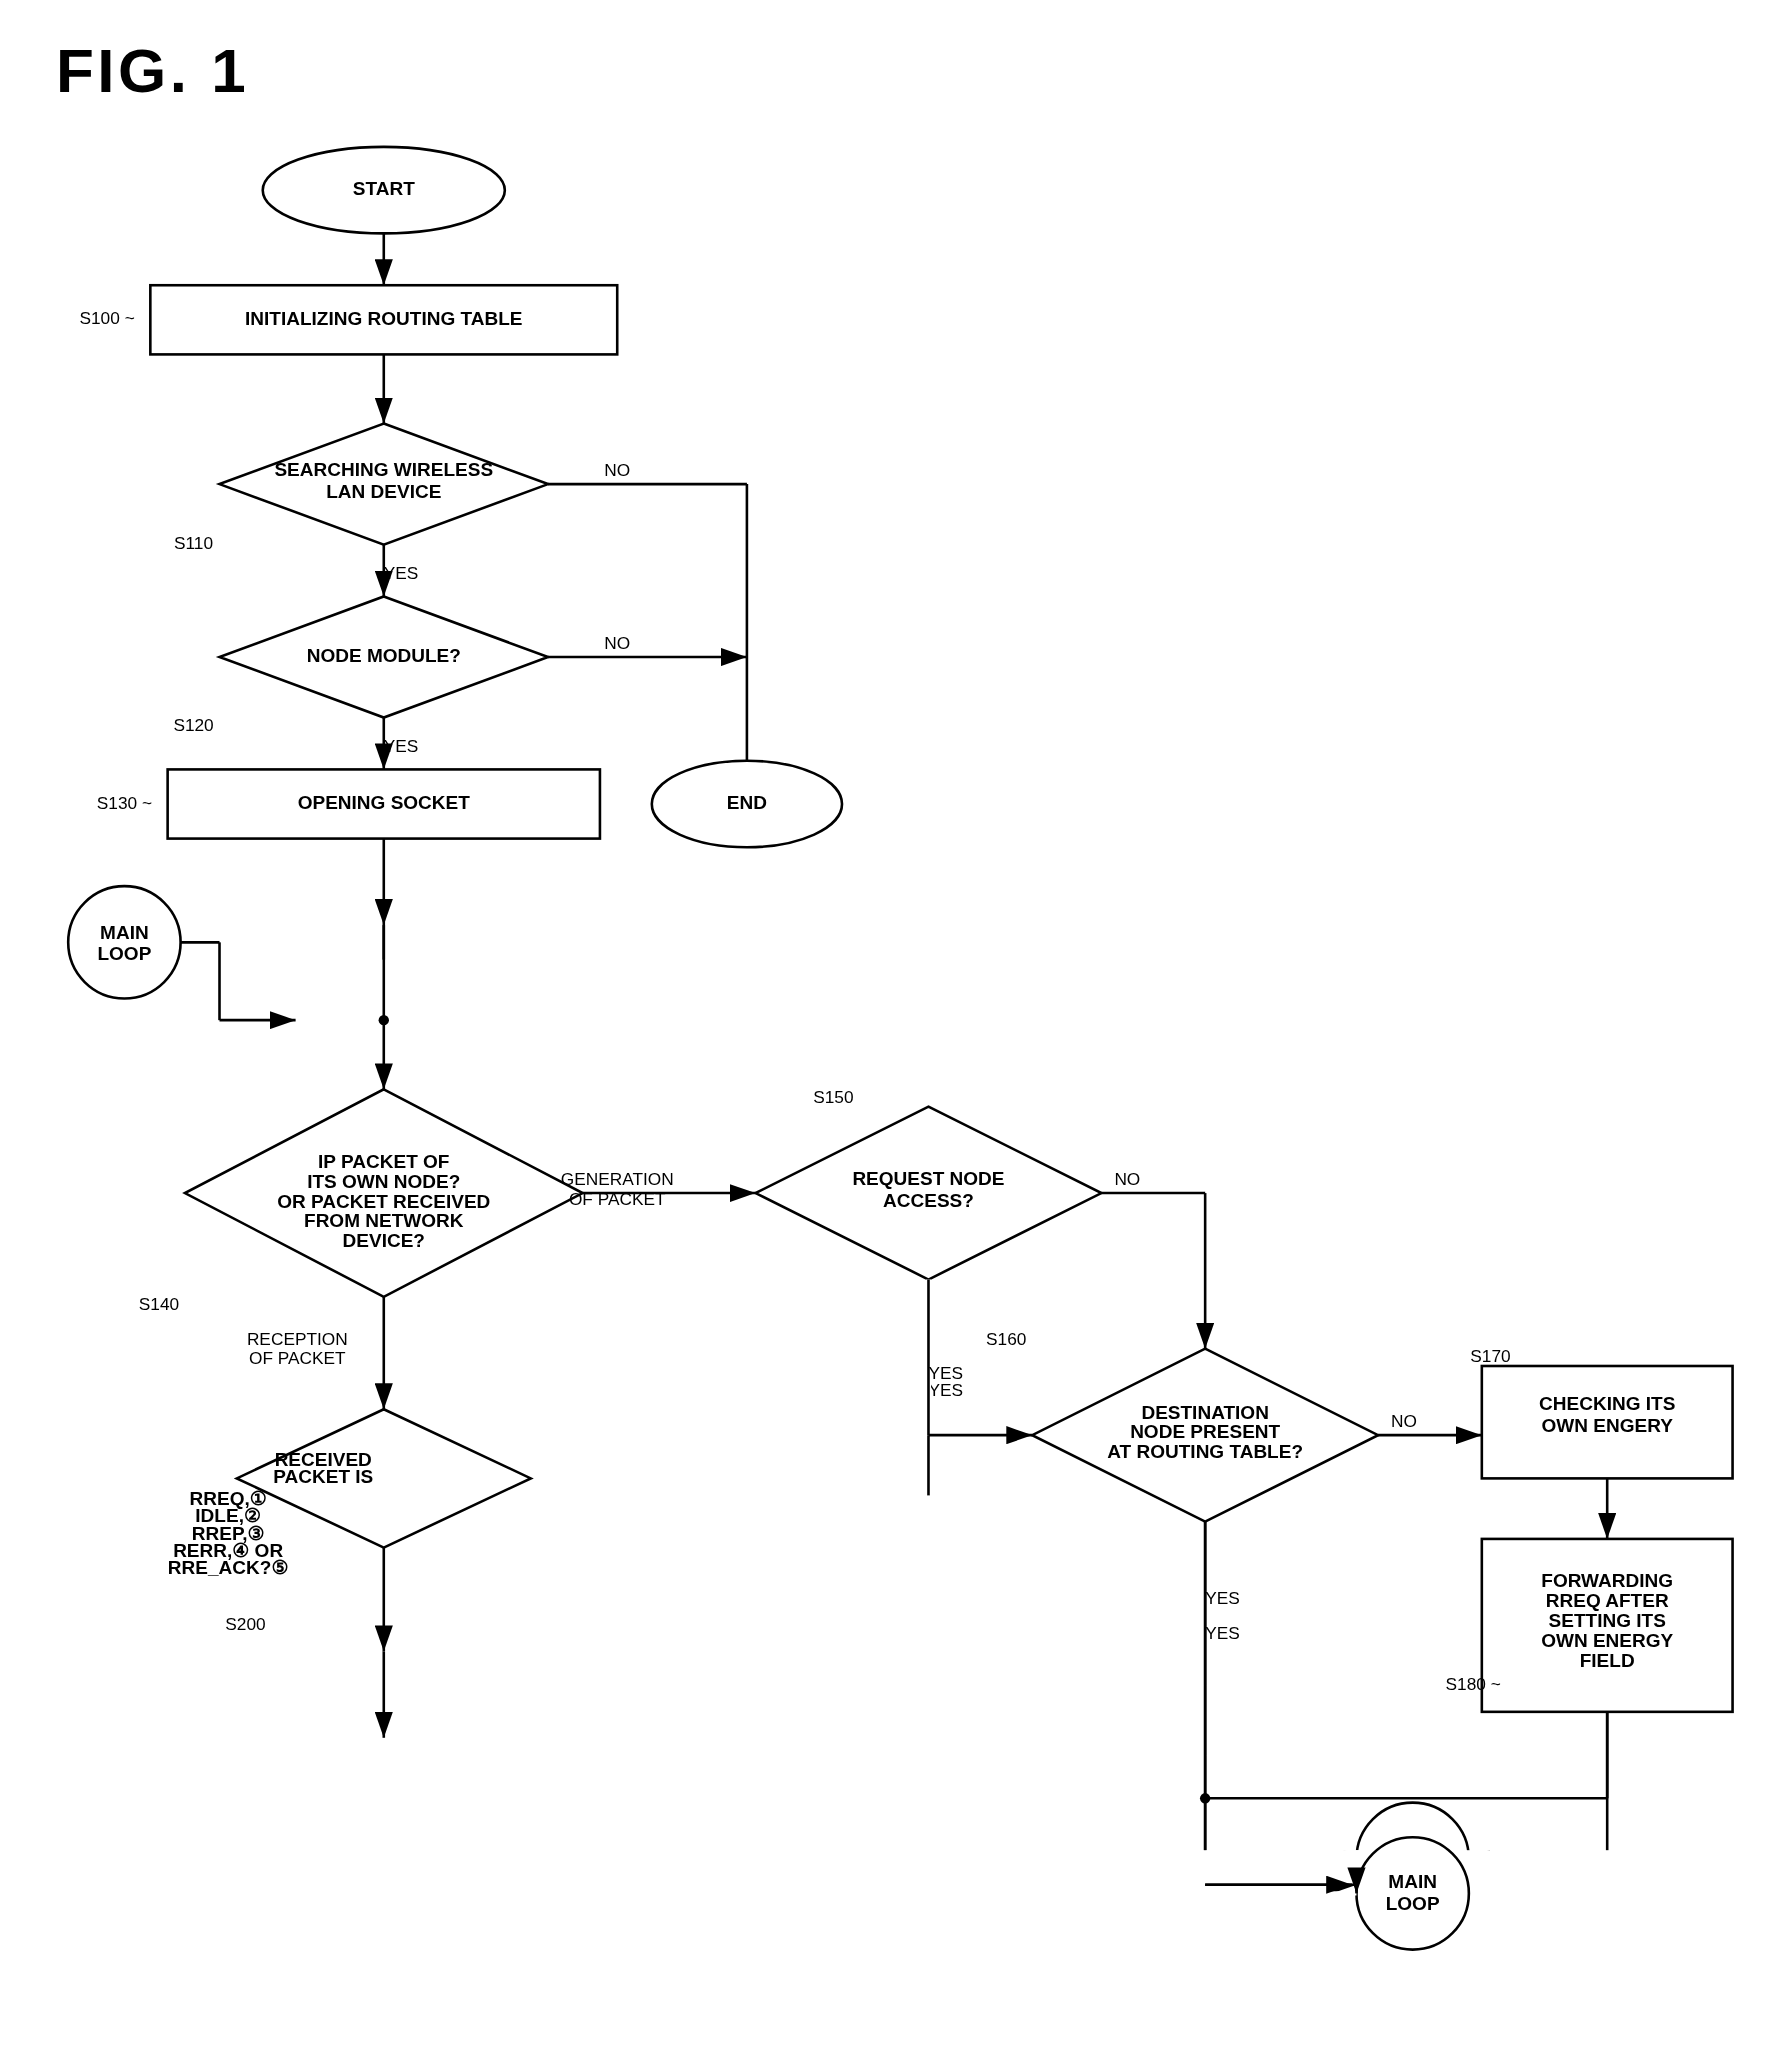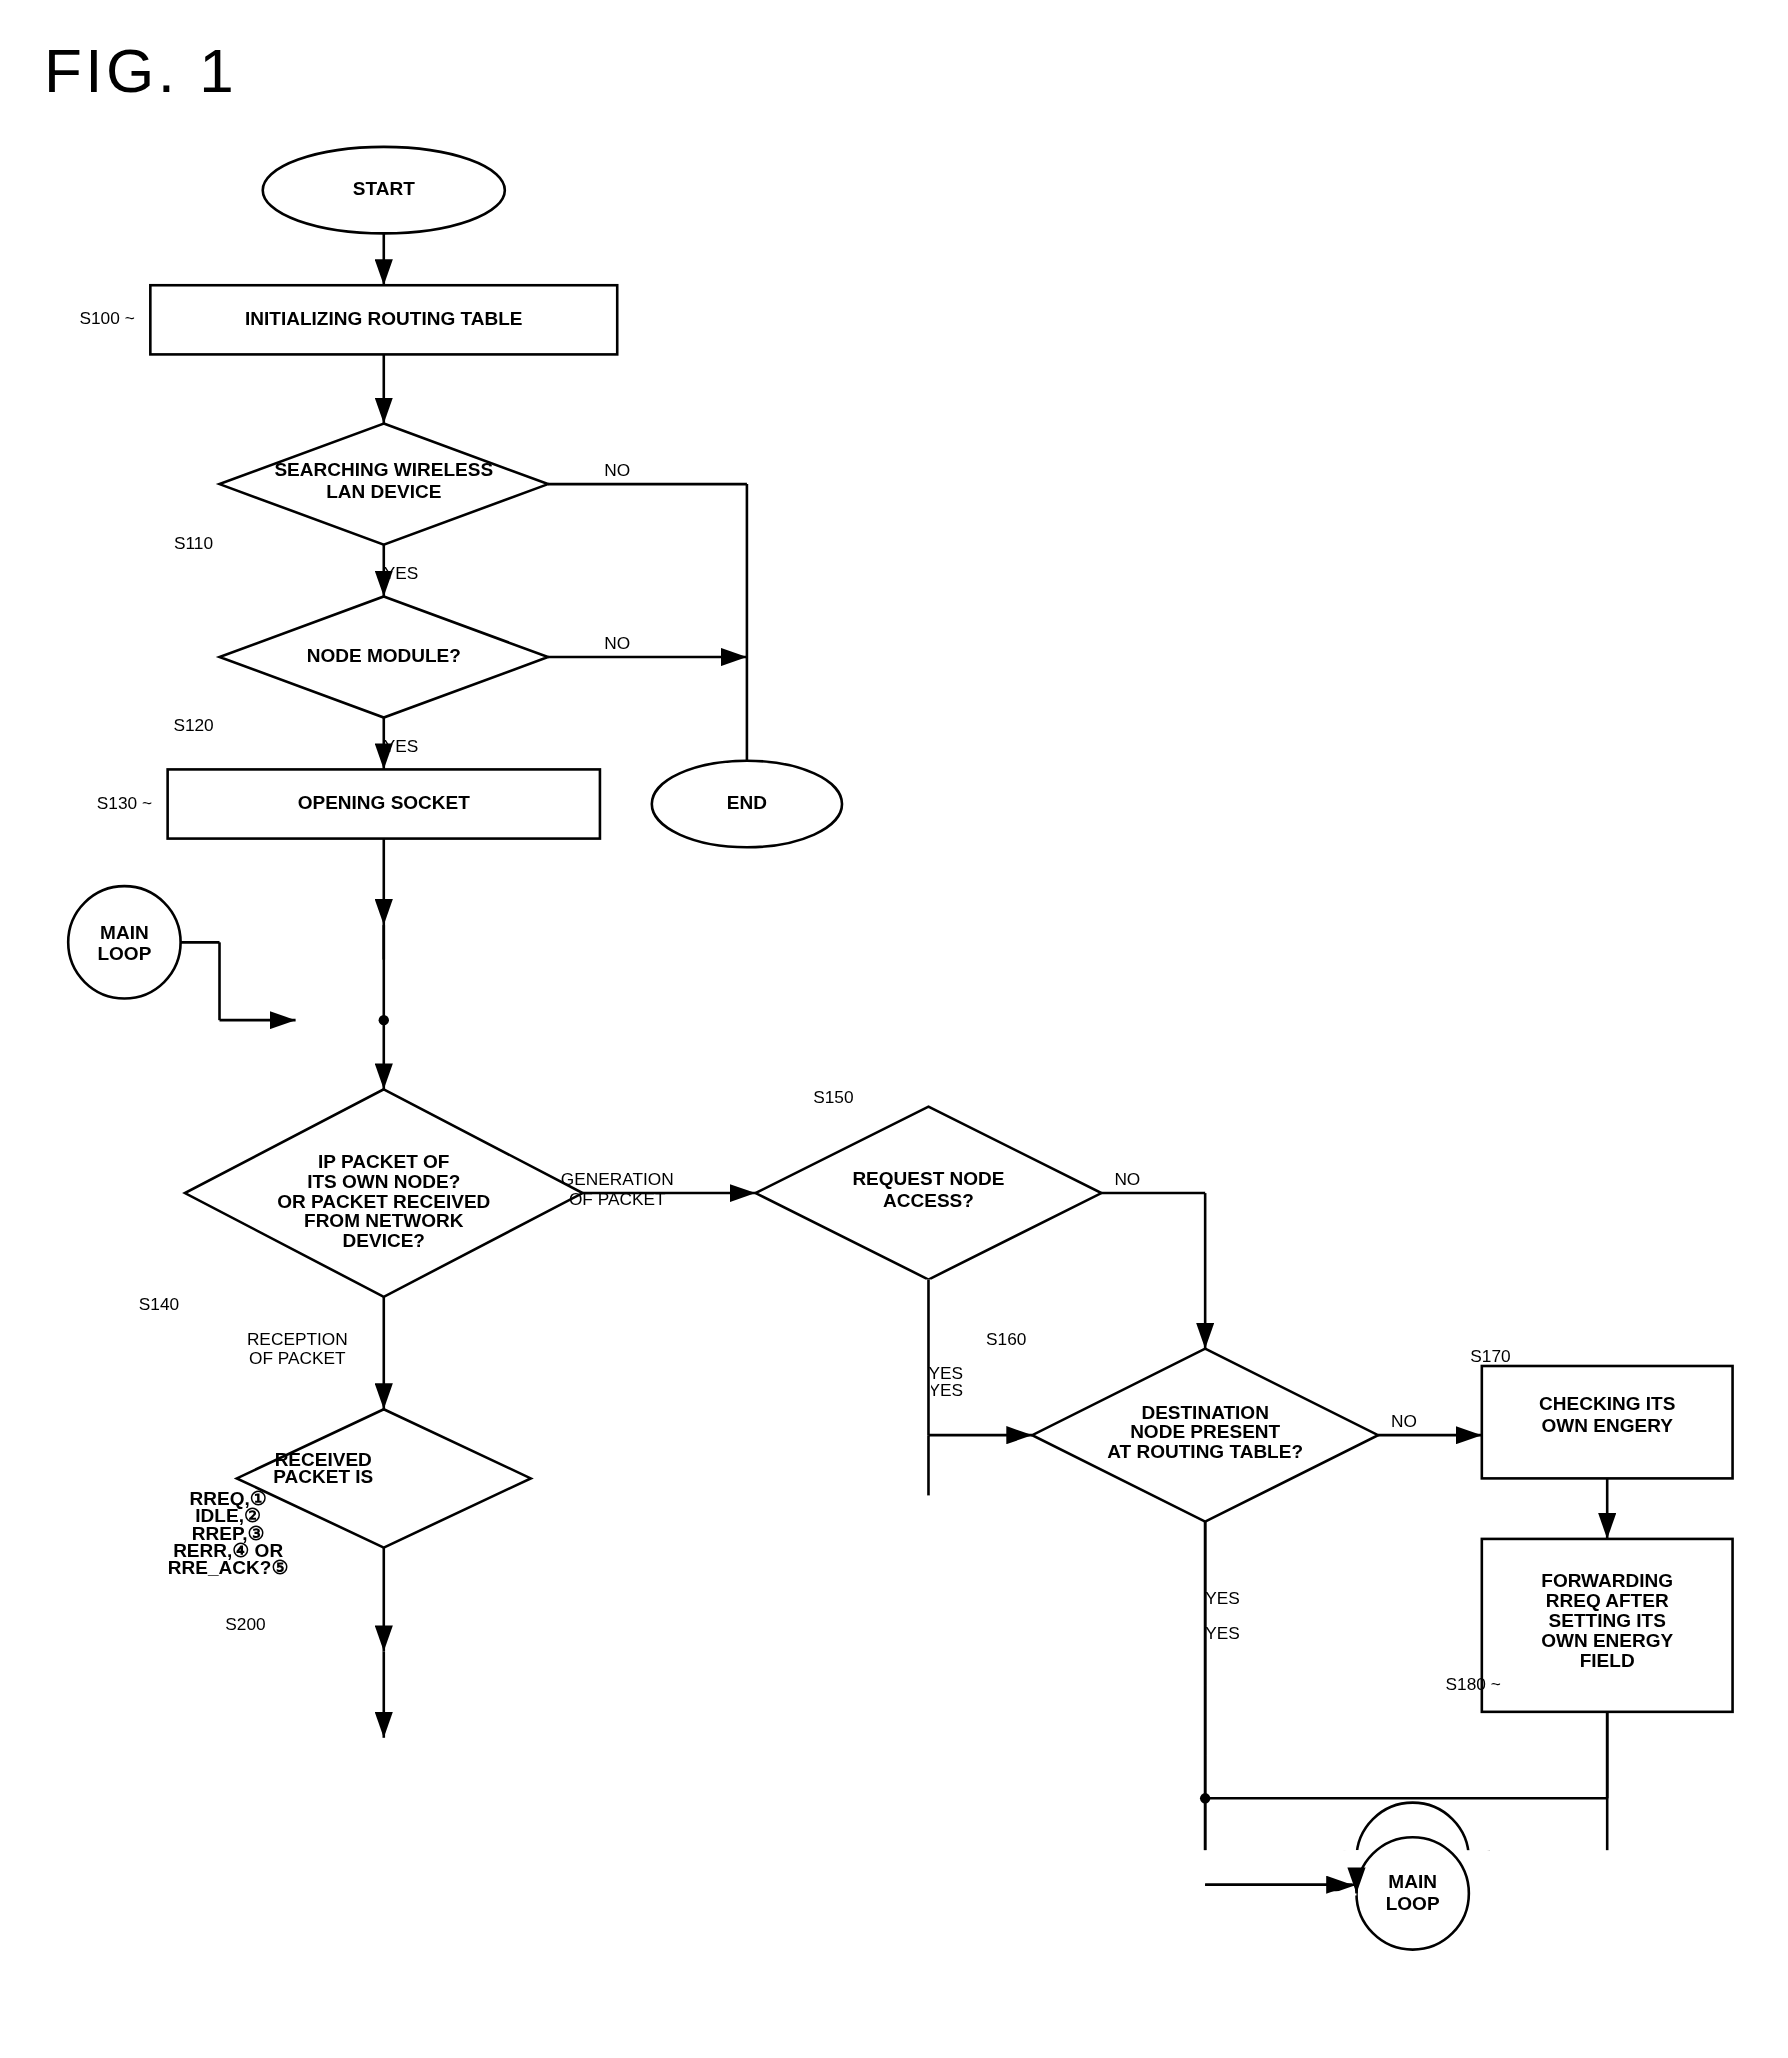--- a/index.html
+++ b/index.html
@@ -8,23 +8,23 @@
       font-family: 'Courier New', Courier, monospace;
       width: 1788px;
       height: 2058px;
       position: relative;
       overflow: hidden;
     }
 
     .fig-title {
       position: absolute;
       top: 35px;
-      left: 44px;
+      left: 56px;
       font-size: 62px;
-      font-weight: normal;
+      font-weight: bold;
       font-family: Arial, sans-serif;
       letter-spacing: 3.5px;
     }
 
     .flowchart {
       position: absolute;
       top: 112px;
       left: 12px;
       width: 1788px;
       height: 1946px;

